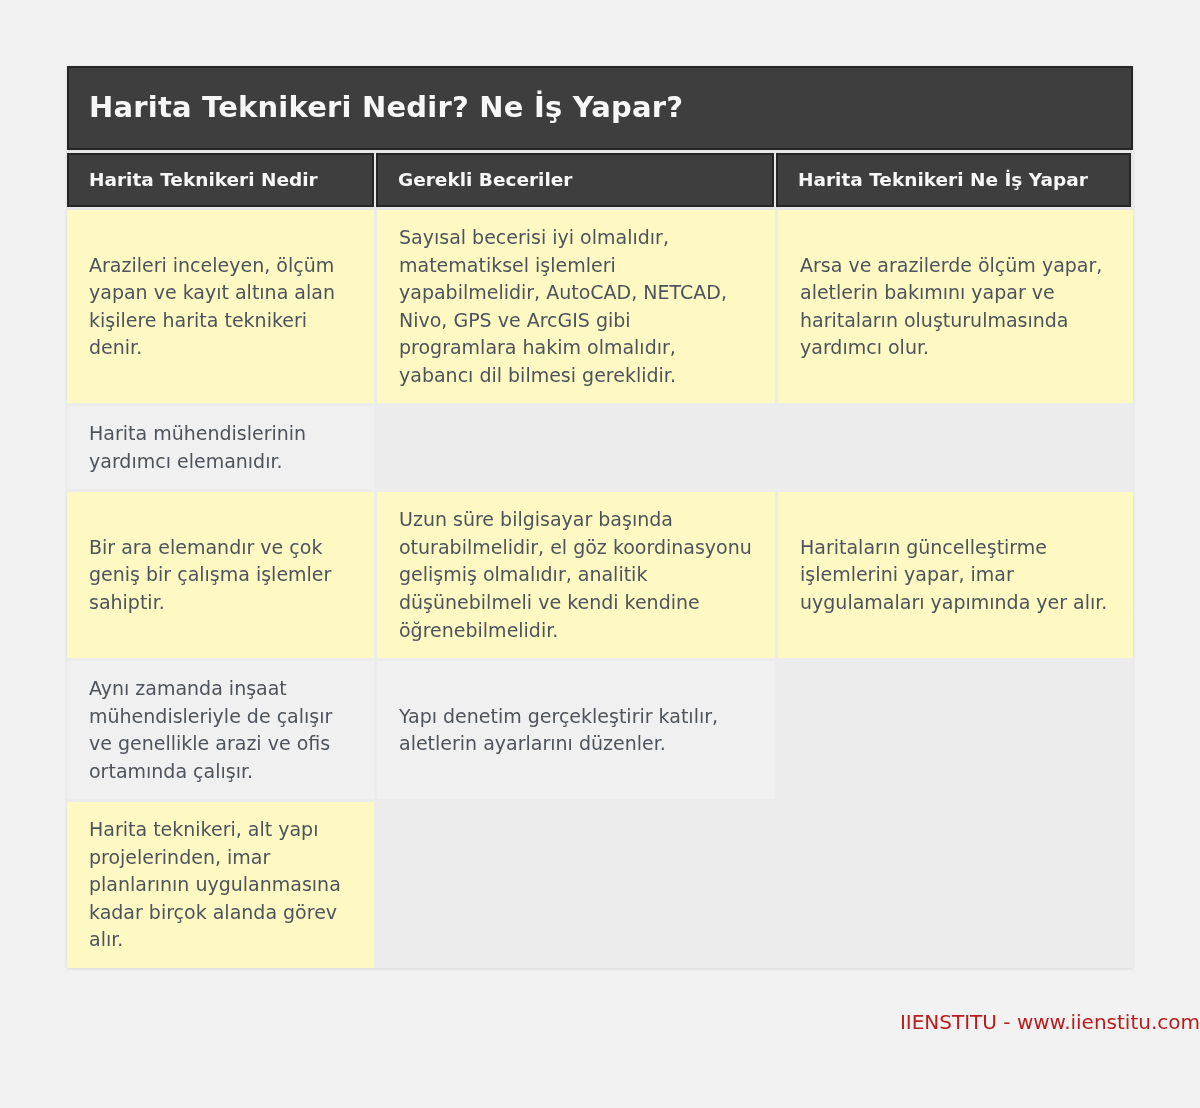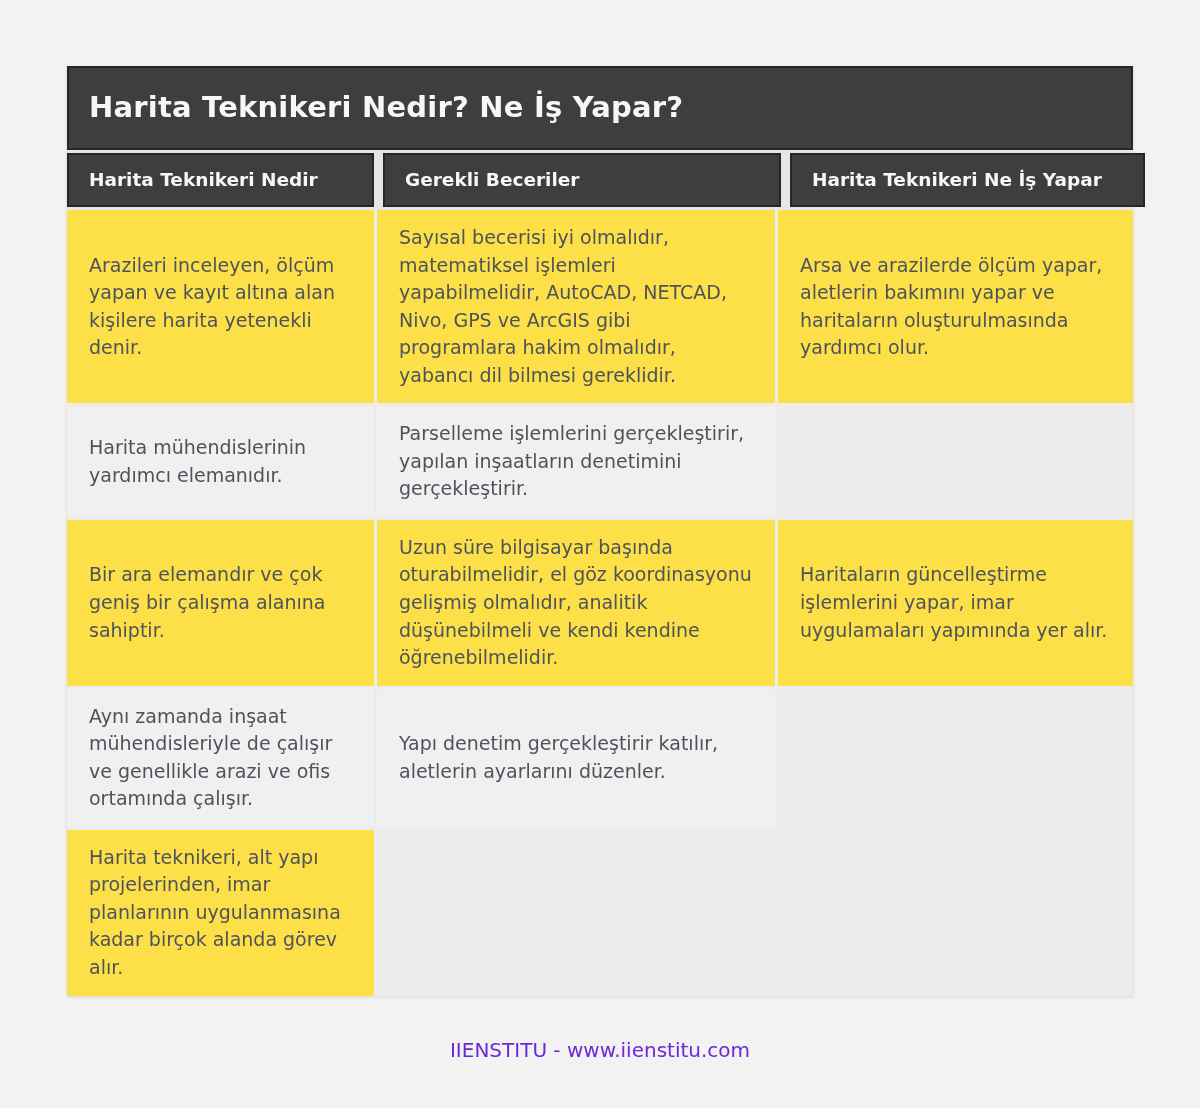--- a/index.html
+++ b/index.html
@@ -20,21 +20,21 @@
     border: 2px solid #262626;
     color: #f7f7f7;
     font-size: 29px;
     font-weight: bold;
     padding: 22px 20px 24px 20px;
     letter-spacing: 0.2px;
   }
   .thead {
     display: grid;
     grid-template-columns: 307px 398px 355px;
-    gap: 9px;
+    gap: 2px;
     margin-top: 3px;
     background: #e6e6e6;
   }
   .th {
     background: #3e3e3e;
     border: 2px solid #262626;
     color: #f7f7f7;
     font-size: 18.5px;
     font-weight: bold;
     padding: 14px 20px 15px 20px;
@@ -43,60 +43,59 @@
     background: #ececec;
   }
   .tr {
     display: grid;
     grid-template-columns: 307px 398px 355px;
     gap: 3px;
     margin-top: 3px;
   }
   .tr:first-child { margin-top: 3px; }
   .td {
-    background: #fde047;
+    background: #fef9c3;
     color: #4d535c;
     font-size: 19px;
     line-height: 1.45;
     padding: 14px 22px;
     display: flex;
     align-items: center;
   }
   .tr.alt .td { background: #f0f0f0; }
   .footer {
-    text-align: center;
-    color: #6d28d9;
+    text-align: right;
+    color: #b91c1c;
     font-size: 20px;
     margin-top: 42px;
   }
 </style>
 </head>
 <body>
 
 <div class="card">
   <div class="title-band">Harita Teknikeri Nedir? Ne İş Yapar?</div>
 
   <div class="thead">
     <div class="th">Harita Teknikeri Nedir</div>
     <div class="th">Gerekli Beceriler</div>
     <div class="th">Harita Teknikeri Ne İş Yapar</div>
   </div>
 
   <div class="tbody">
     <div class="tr">
-      <div class="td">Arazileri inceleyen, ölçüm yapan ve kayıt altına alan kişilere harita yetenekli denir.</div>
+      <div class="td">Arazileri inceleyen, ölçüm yapan ve kayıt altına alan kişilere harita teknikeri denir.</div>
       <div class="td">Sayısal becerisi iyi olmalıdır, matematiksel işlemleri yapabilmelidir, AutoCAD, NETCAD, Nivo, GPS ve ArcGIS gibi programlara hakim olmalıdır, yabancı dil bilmesi gereklidir.</div>
       <div class="td">Arsa ve arazilerde ölçüm yapar, aletlerin bakımını yapar ve haritaların oluşturulmasında yardımcı olur.</div>
     </div>
     <div class="tr alt">
       <div class="td">Harita mühendislerinin yardımcı elemanıdır.</div>
-      <div class="td">Parselleme işlemlerini gerçekleştirir, yapılan inşaatların denetimini gerçekleştirir.</div>
     </div>
     <div class="tr">
-      <div class="td">Bir ara elemandır ve çok geniş bir çalışma alanına sahiptir.</div>
+      <div class="td">Bir ara elemandır ve çok geniş bir çalışma işlemler sahiptir.</div>
       <div class="td">Uzun süre bilgisayar başında oturabilmelidir, el göz koordinasyonu gelişmiş olmalıdır, analitik düşünebilmeli ve kendi kendine öğrenebilmelidir.</div>
       <div class="td">Haritaların güncelleştirme işlemlerini yapar, imar uygulamaları yapımında yer alır.</div>
     </div>
     <div class="tr alt">
       <div class="td">Aynı zamanda inşaat mühendisleriyle de çalışır ve genellikle arazi ve ofis ortamında çalışır.</div>
       <div class="td">Yapı denetim gerçekleştirir katılır, aletlerin ayarlarını düzenler.</div>
     </div>
     <div class="tr">
       <div class="td">Harita teknikeri, alt yapı projelerinden, imar planlarının uygulanmasına kadar birçok alanda görev alır.</div>
     </div>

